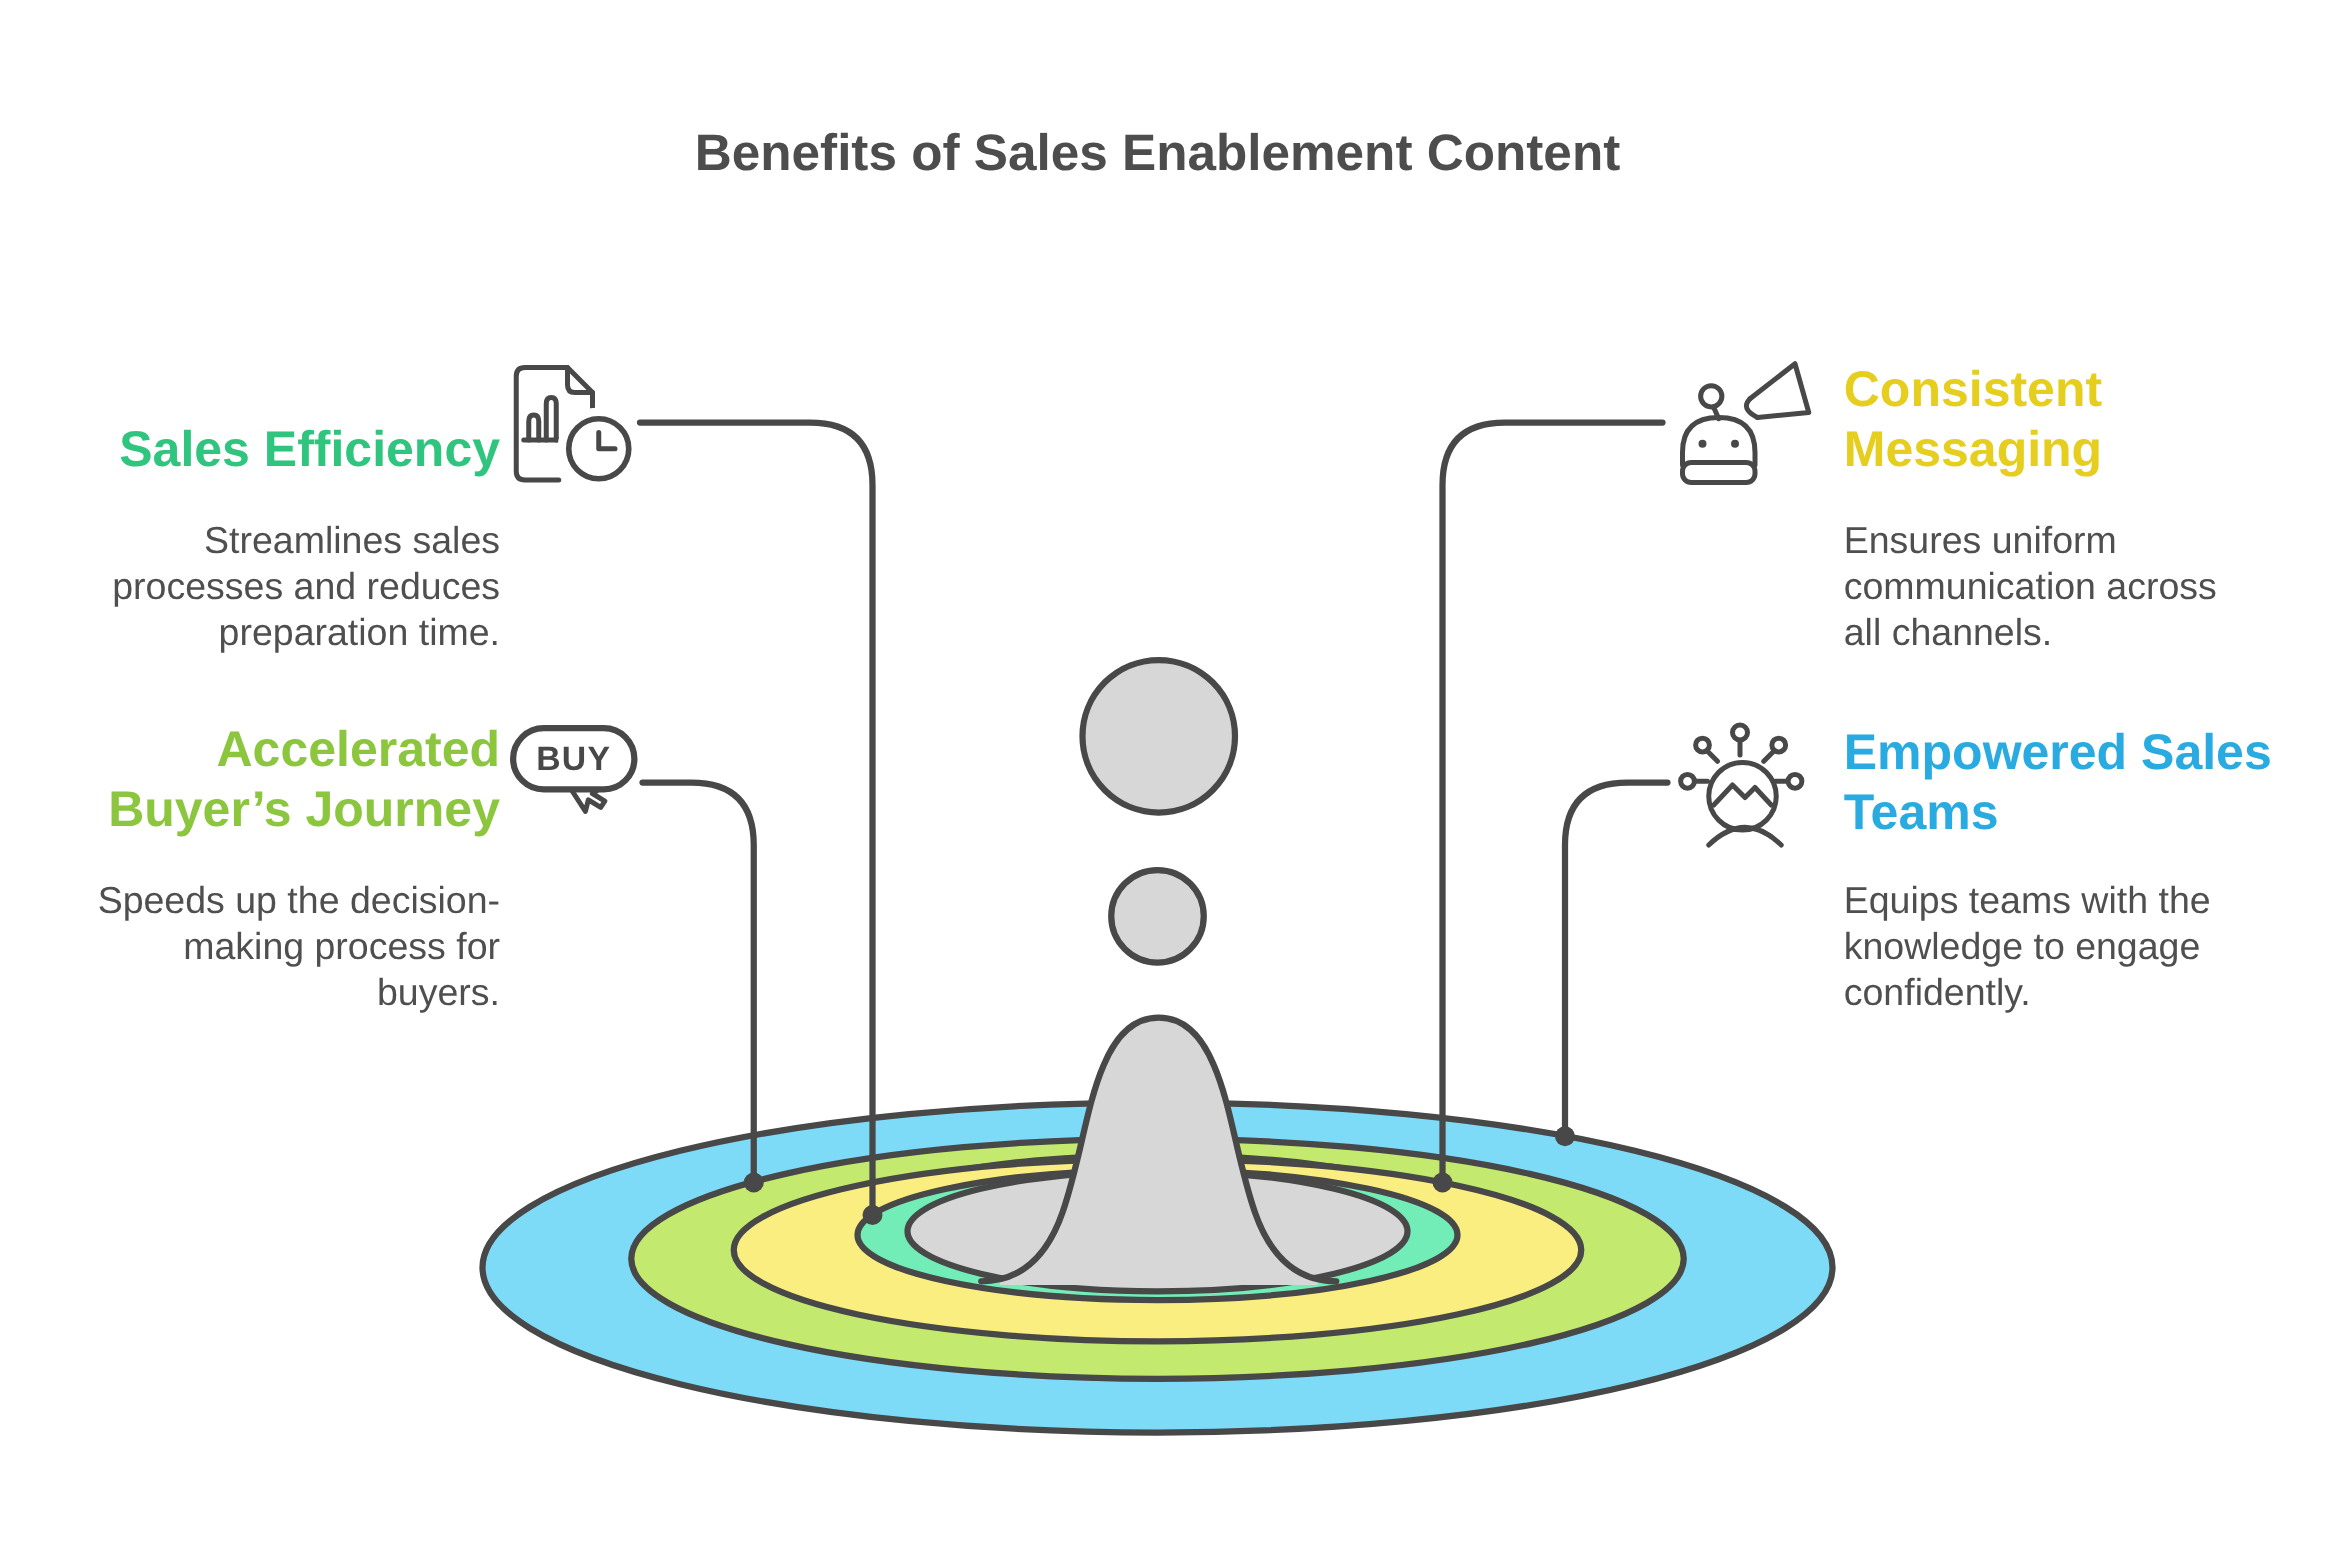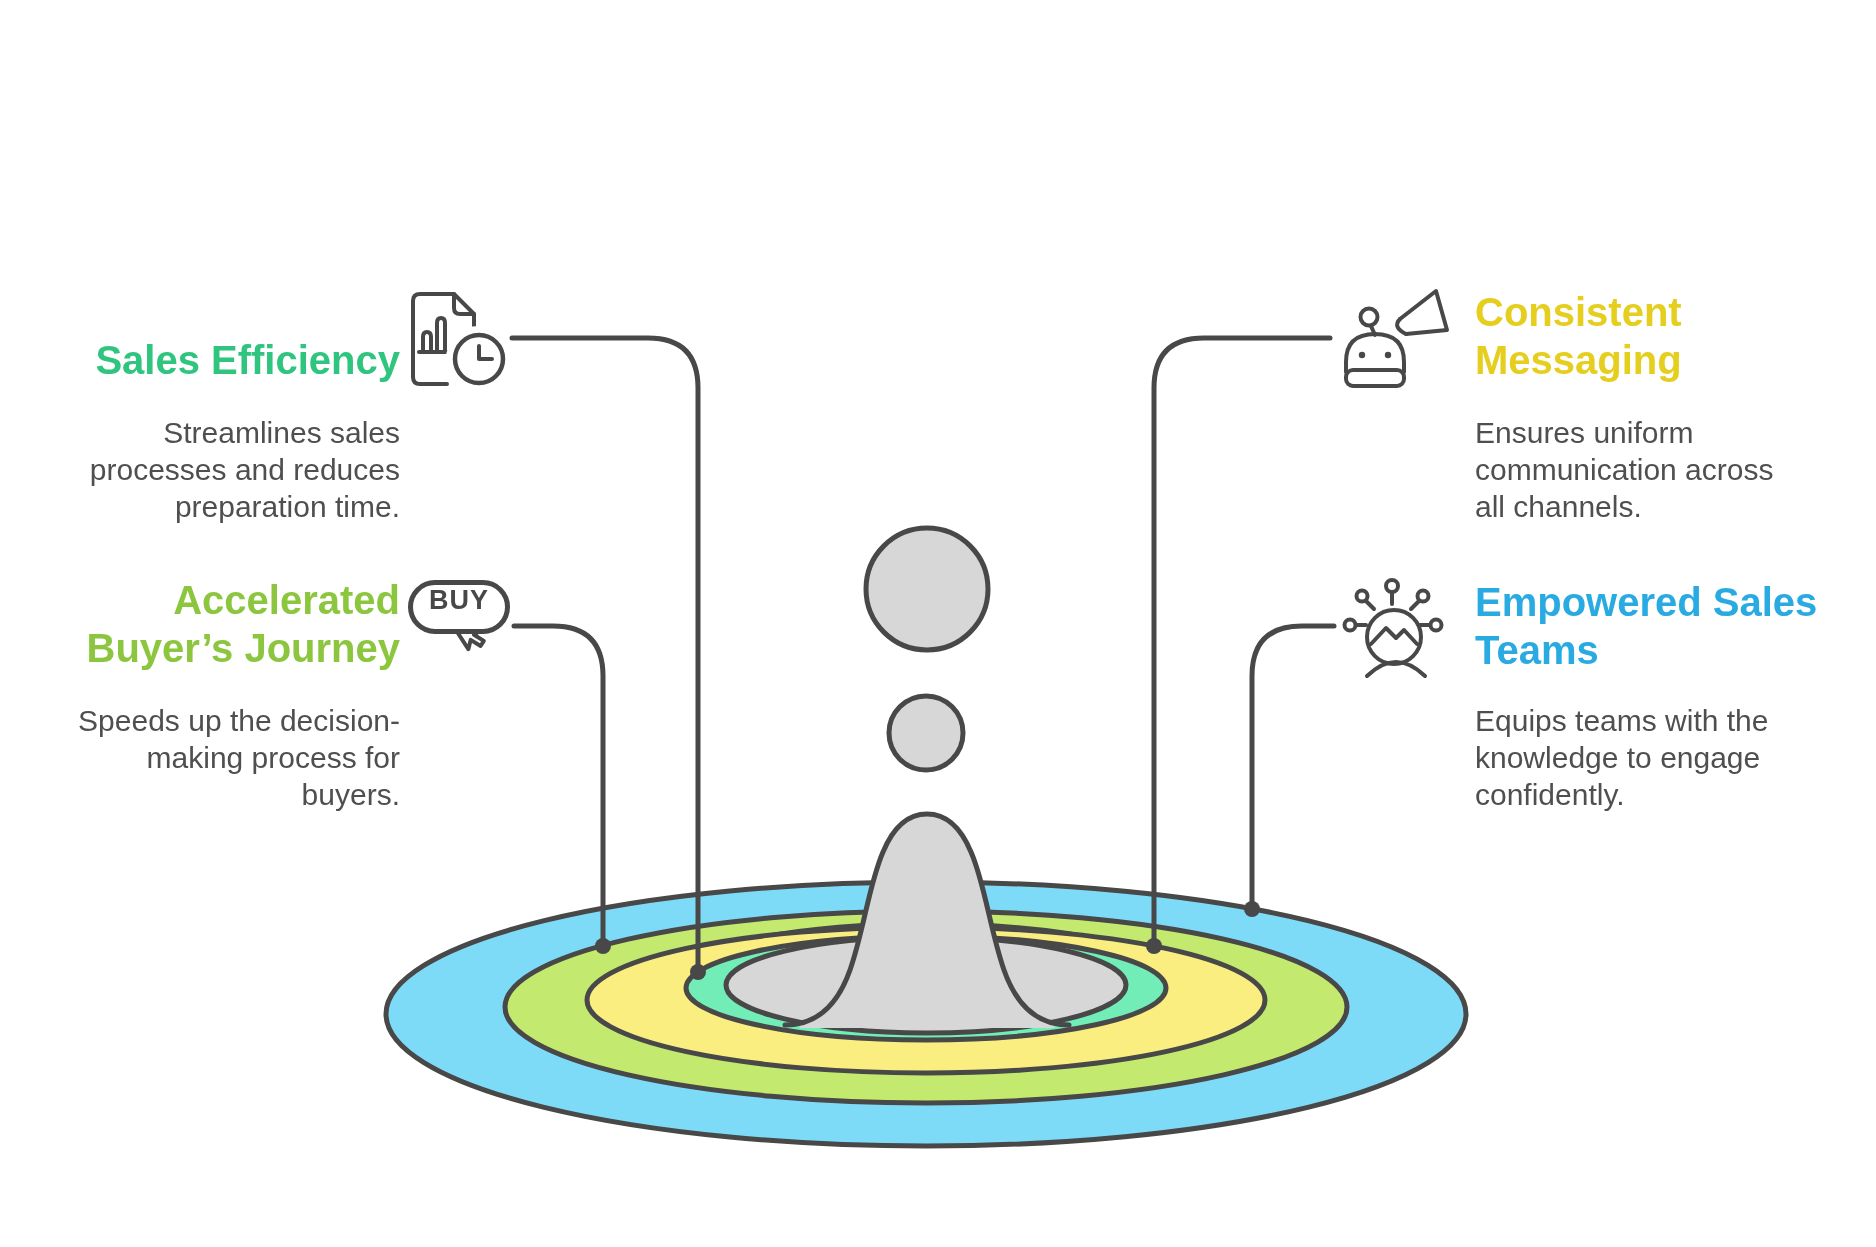--- a/index.html
+++ b/index.html
@@ -12,21 +12,21 @@
   .heading{position:absolute;font-size:40px;font-weight:700;line-height:48px;white-space:pre-line;}
   .desc{position:absolute;font-size:30px;line-height:37px;color:#4f4f4f;white-space:pre-line;}
   .right-align{text-align:right;right:1476px;width:420px;}
   .left-align{text-align:left;left:1475px;width:430px;}
   .h-green{color:#2fc57f;}
   .h-lime{color:#8cc63e;}
   .h-yellow{color:#e5ce1e;}
   .h-blue{color:#29abe2;}
   .buy-pill{position:absolute;left:408px;top:580px;width:92px;height:44px;
             border:5px solid #484848;border-radius:27px;display:flex;
-            justify-content:center;background:#fff;
+            align-items:center;justify-content:center;background:#fff;
             font-size:27px;font-weight:700;letter-spacing:1px;color:#484848;}
 </style>
 </head>
 <body>
 
 <div class="stage">
 
   <svg class="art" width="1876" height="1247" viewBox="0 0 1876 1247">
 
     <ellipse cx="926" cy="1014" rx="540" ry="132" fill="#7edbf8" stroke="#484848" stroke-width="5"></ellipse>
@@ -109,20 +109,21 @@
       <path d="M 1366 601 L 1374 609"></path>
       <circle cx="1423" cy="596" r="5.5"></circle>
       <path d="M 1419 601 L 1411 609"></path>
       <circle cx="1350" cy="625" r="5.5"></circle>
       <path d="M 1356 625 L 1366 625"></path>
       <circle cx="1436" cy="625" r="5.5"></circle>
       <path d="M 1430 625 L 1420 625"></path>
     </g>
   </svg>
 
+  <div class="title">Benefits of Sales Enablement Content</div>
 
   <div class="heading h-green right-align" style="top:336px;">Sales Efficiency</div>
   <div class="desc right-align" style="top:414px;">Streamlines sales
 processes and reduces
 preparation time.</div>
 
   <div class="heading h-lime right-align" style="top:576px;">Accelerated
 Buyer’s Journey</div>
   <div class="desc right-align" style="top:702px;">Speeds up the decision-
 making process for

